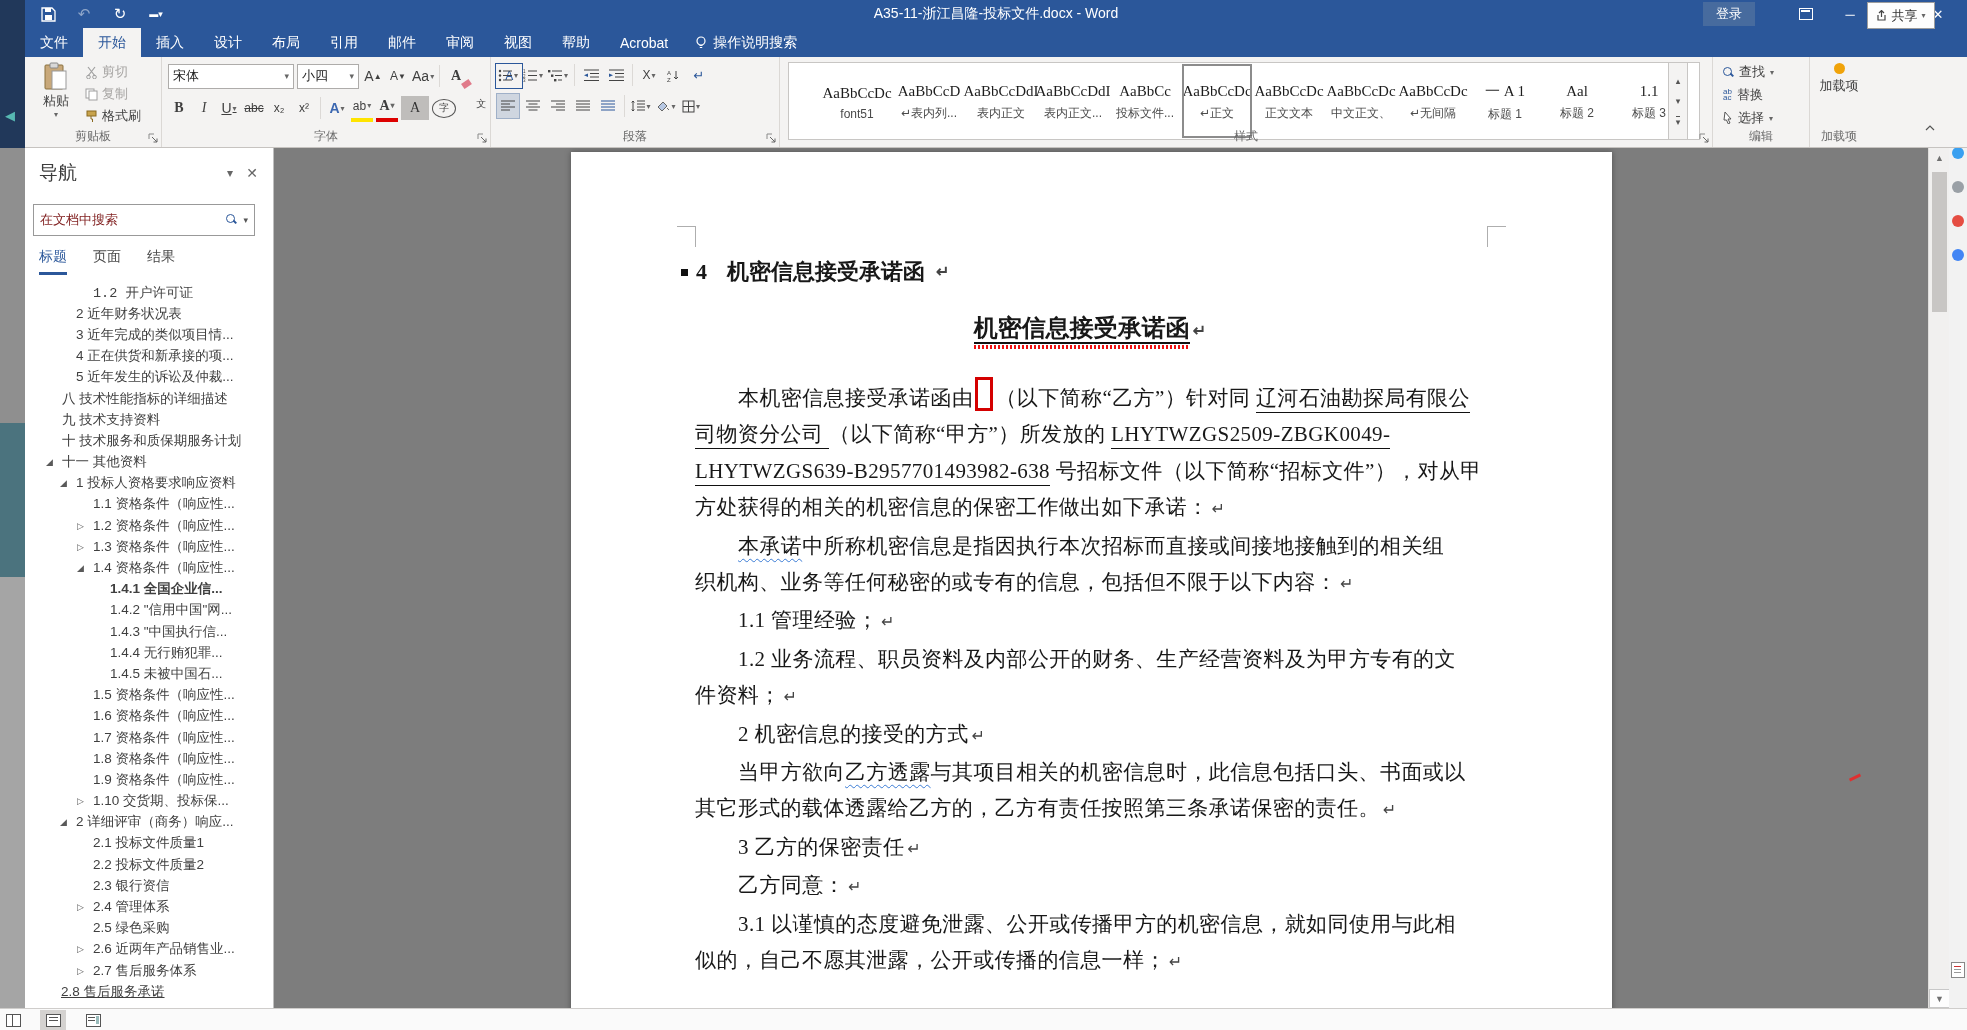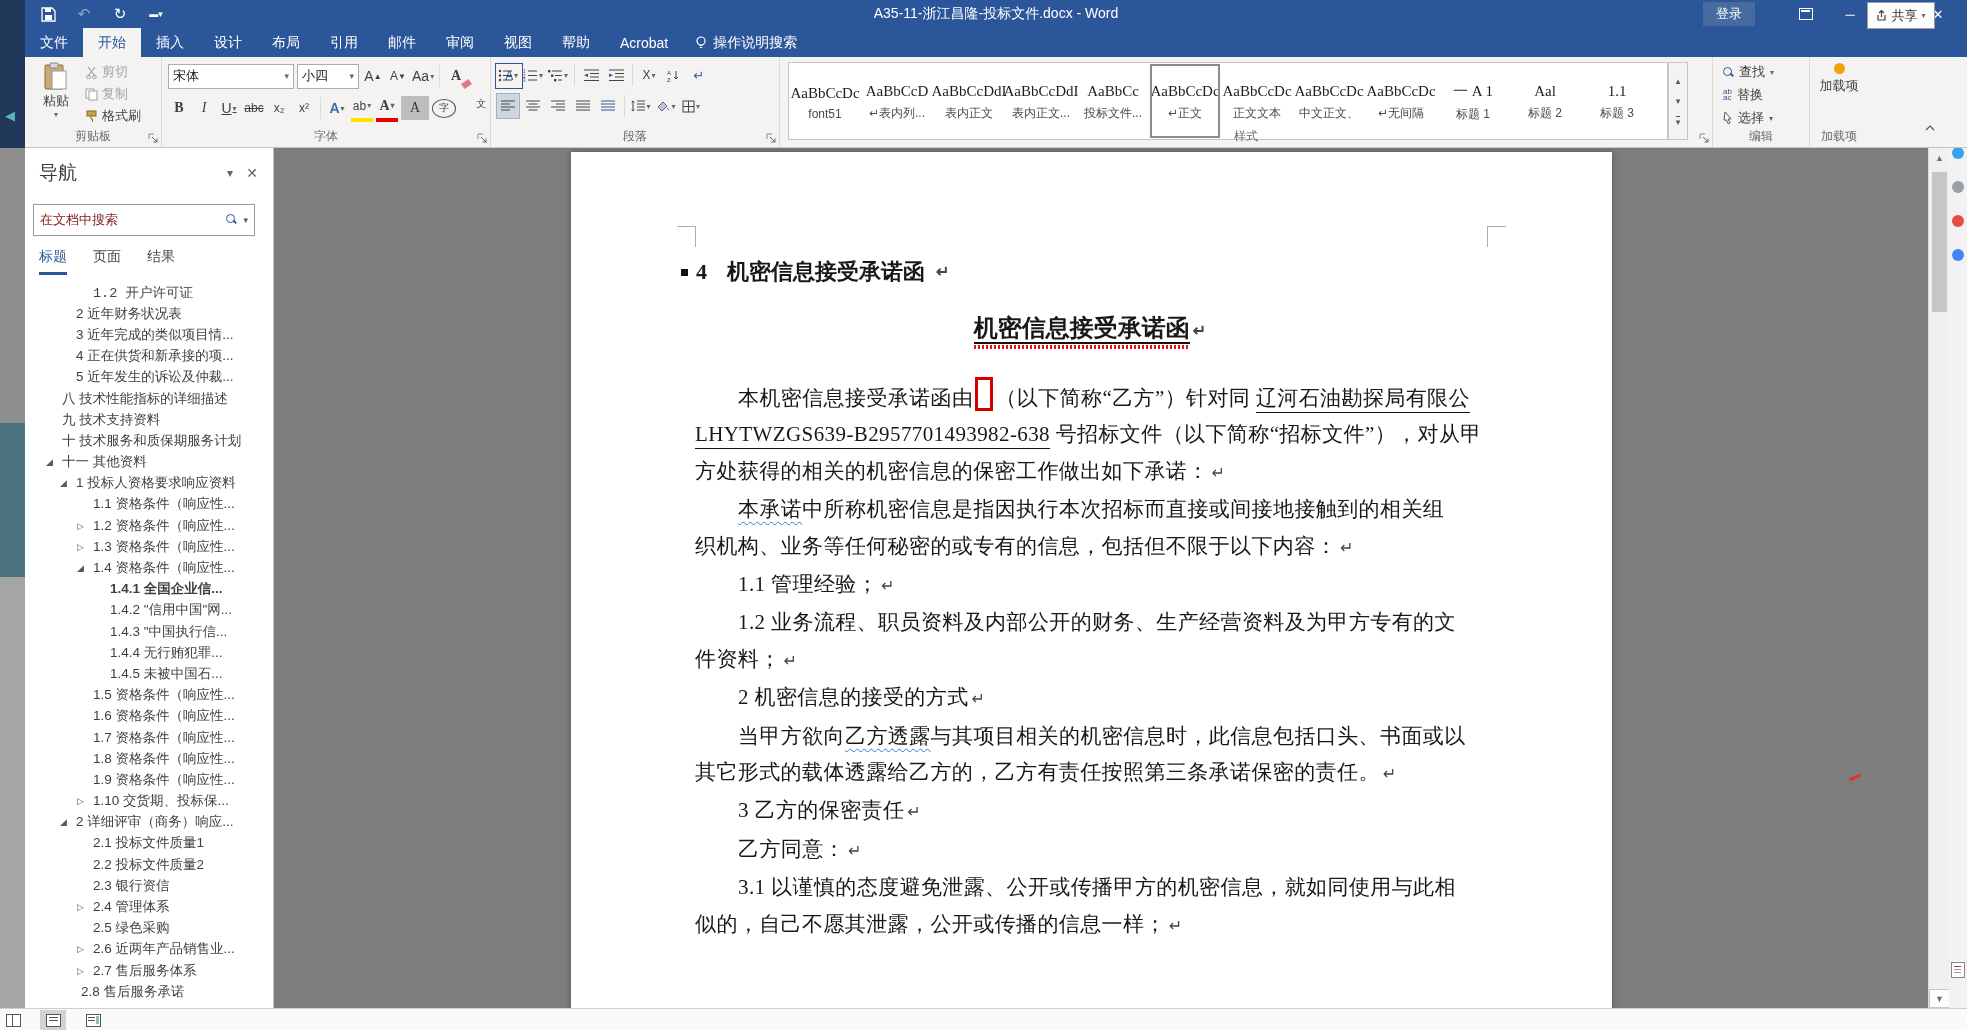--- a/index.html
+++ b/index.html
@@ -77,21 +77,21 @@
   .eraseA{position:relative;font-family:"Liberation Serif",serif;font-weight:bold;}
   .eraseA::after{content:"";position:absolute;right:-4px;bottom:1px;width:9px;height:6px;background:#e07a8a;transform:rotate(-35deg);}
 
   
   #grp-par{width:288px;}
   .sel-on{background:#cfd6e0;outline:1px solid #9fb0c8;}
 
   
   #grp-styles{width:932px;}
   #stylegal{position:absolute;left:8px;top:5px;width:878px;height:76px;background:#fff;border:1px solid #c8c6c4;
-            display:flex;overflow:hidden;}
+            display:flex;overflow:hidden;padding-left:32px;}
   .styitem{width:72px;flex:none;display:flex;flex-direction:column;align-items:center;justify-content:center;gap:5px;padding-top:3px;}
   .styitem .prev{font-family:"Liberation Serif","DejaVu Serif",serif;font-size:15px;color:#1d1d1d;white-space:nowrap;}
   .styitem .lab{font-size:12px;color:#4a4a4a;white-space:nowrap;max-width:70px;overflow:hidden;}
   .styitem.sel{outline:2px solid #8c8c8c;outline-offset:-3px;background:#fff;}
   #stymore{position:absolute;right:24px;top:5px;width:18px;height:76px;border:1px solid #c8c6c4;background:#f4f3f2;
            display:flex;flex-direction:column;align-items:center;justify-content:center;gap:10px;font-size:9px;color:#555;}
 
   
   #grp-edit{width:96px;}
   .editrow{display:flex;align-items:center;gap:5px;font-size:13px;height:22px;padding-left:10px;}
@@ -671,41 +671,42 @@
           <span>2.5 绿色采购</span>
         </div>
         <div class="nitem" style="padding-left: 68px;">
           <span class="arr" style="left: 52px;">▷</span>
           <span>2.6 近两年产品销售业...</span>
         </div>
         <div class="nitem" style="padding-left: 68px;">
           <span class="arr" style="left: 52px;">▷</span>
           <span>2.7 售后服务体系</span>
         </div>
-        <div class="nitem" style="padding-left: 56px;">
+        <div class="nitem" style="padding-left: 36px; text-decoration: underline;">
           <span>2.8 售后服务承诺</span>
         </div>
       </div>
   </div>
 
   <div id="canvas">
     <div id="page">
       <div class="crop crop-l"></div>
       <div class="crop crop-r"></div>
       <div id="h4line">
         <span class="sqbullet"></span>
           <span>4</span>
           <span class="htext">机密信息接受承诺函</span>
           <span class="pmark">↵</span>
       </div>
       <div id="dtitle">
         <span class="titletext">机密信息接受承诺函</span><span class="pmark">↵</span>
       </div>
       <div id="doclines">
           <div class="dline ind"><span>本机密信息接受承诺函由</span><span class="redbox"></span><span>（以下简称“乙方”）针对同 </span><span class="useg">辽河石油勘探局有限公</span></div>
+          <div class="dline"><span class="useg">司物资分公司 </span><span>（以下简称“甲方”）所发放的 </span><span class="useg">LHYTWZGS2509-ZBGK0049-</span></div>
           <div class="dline"><span class="useg">LHYTWZGS639-B2957701493982-638</span><span> 号招标文件（以下简称“招标文件”），对从甲</span></div>
           <div class="dline"><span>方处获得的相关的机密信息的保密工作做出如下承诺：</span><span class="pmark">↵</span></div>
           <div class="dline ind"><span class="wblue">本承诺</span><span>中所称机密信息是指因执行本次招标而直接或间接地接触到的相关组</span></div>
           <div class="dline"><span>织机构、业务等任何秘密的或专有的信息，包括但不限于以下内容：</span><span class="pmark">↵</span></div>
           <div class="dline ind"><span>1.1 管理经验；</span><span class="pmark">↵</span></div>
           <div class="dline ind"><span>1.2 业务流程、职员资料及内部公开的财务、生产经营资料及为甲方专有的文</span></div>
           <div class="dline"><span>件资料；</span><span class="pmark">↵</span></div>
           <div class="dline ind"><span>2 机密信息的接受的方式</span><span class="pmark">↵</span></div>
           <div class="dline ind"><span>当甲方欲向</span><span class="wblue">乙方透露</span><span>与其项目相关的机密信息时，此信息包括口头、书面或以</span></div>
           <div class="dline"><span>其它形式的载体透露给乙方的，乙方有责任按照第三条承诺保密的责任。</span><span class="pmark">↵</span></div>

